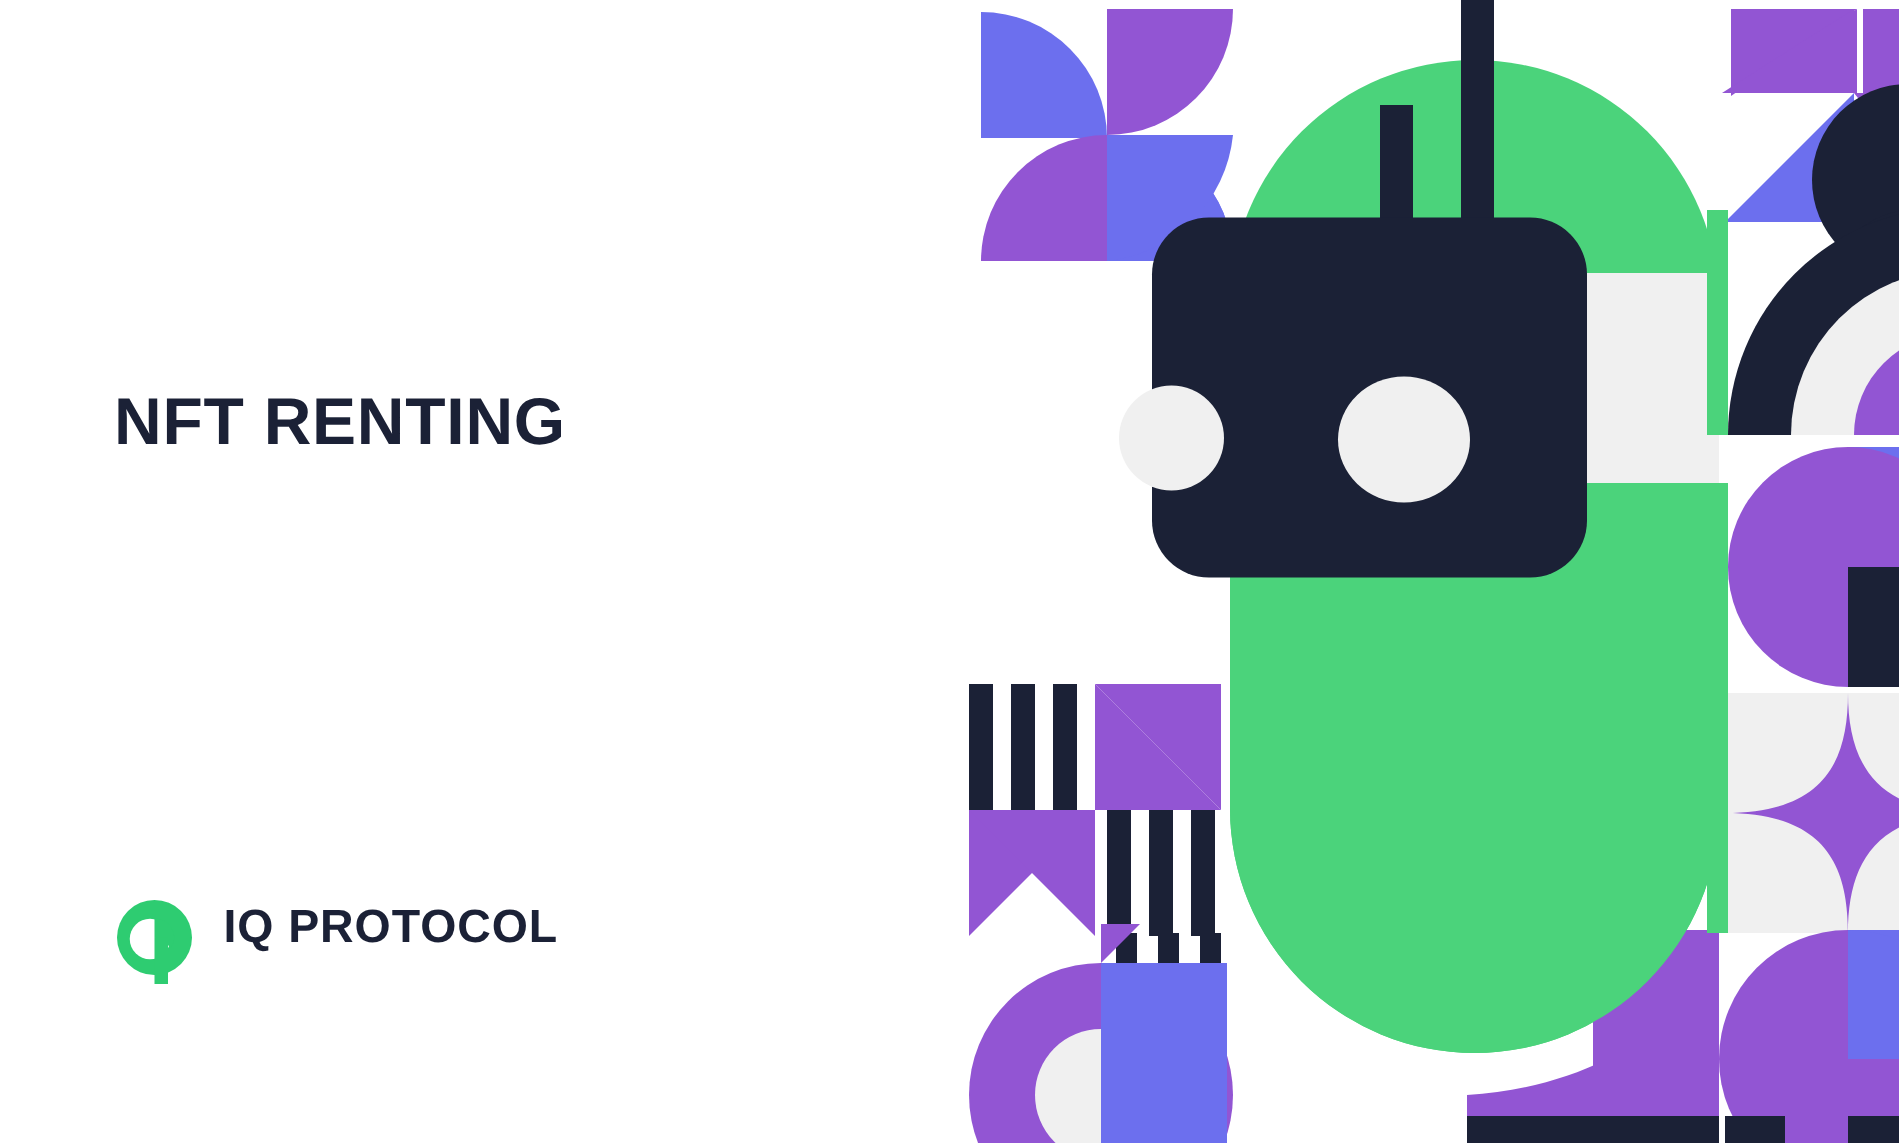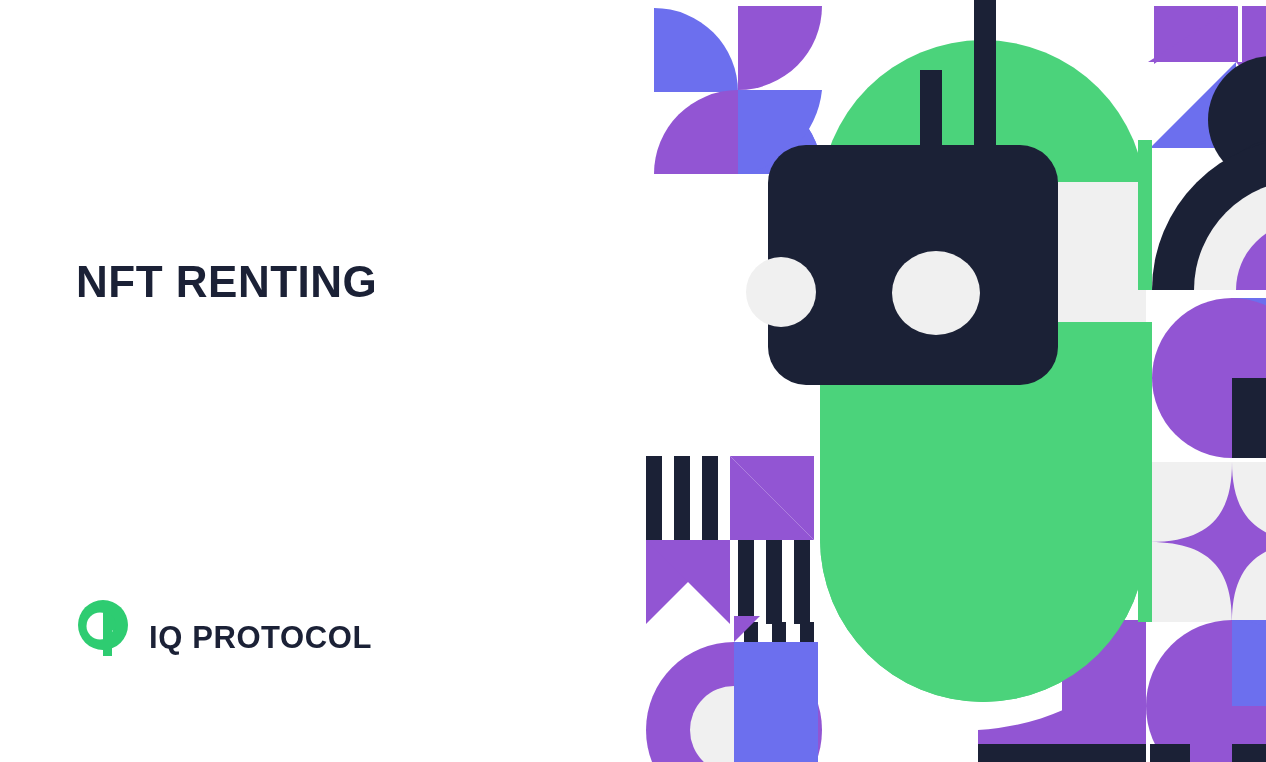--- a/index.html
+++ b/index.html
@@ -33,21 +33,21 @@
     color:#1B2136;
     white-space:pre-line;
     font-family:"Liberation Sans", sans-serif;
   }
   .headline .l2 { display:block; }
 
   .brand-lockup {
     position:absolute;
     left:78px; top:600px;
     display:flex;
-    align-items:flex-end;
+    align-items:flex-start;
     gap:21px;
   }
   .brand-mark {
     width:50px; height:56px;
     display:block;
     flex:0 0 auto;
   }
   .brand-name {
     font-size:31px;
     font-weight:800;

